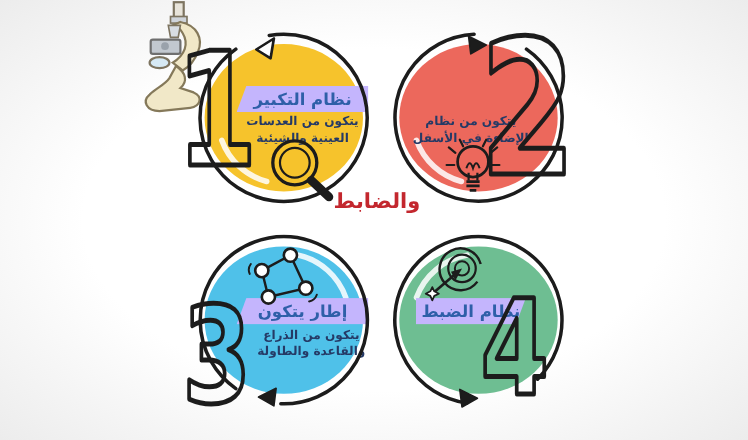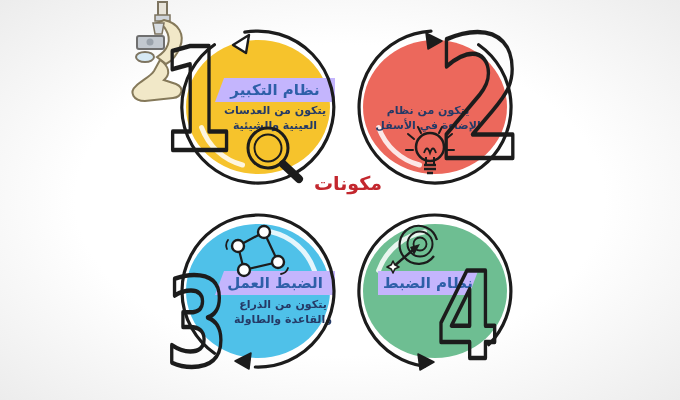--- a/index.html
+++ b/index.html
@@ -97,21 +97,21 @@
 
   <svg class="bubble g4" viewBox="0 0 170 170">
     <ellipse cx="85" cy="78" rx="72" ry="67" fill="#6ebe92"></ellipse>
     <path d="M 74.6 18.9 A 60 60 0 0 0 28.6 57.5" fill="none" stroke="#ffffff" stroke-width="5" stroke-linecap="round" opacity="0.85"></path>
   </svg>
 
   <div class="banner b1 slant-left">
     <span>نظام التكبير</span>
   </div>
   <div class="banner b3 slant-left">
-    <span>الضبط العمل</span>
+    <span>إطار يتكون</span>
   </div>
   <div class="banner b4 slant-right">
     <span>نظام الضبط</span>
   </div>
 
   <div class="subtitle s1">يتكون من العدسات العينية والشيئية</div>
   <div class="subtitle s2">يتكون من نظام الإضاءة في الأسفل</div>
   <div class="subtitle s3">يتكون من الذراع والقاعدة والطاولة</div>
 
   <svg class="icon i1" width="74" height="62" viewBox="0 0 74 62">
@@ -170,16 +170,16 @@
     <text transform="translate(42,140) scale(0.74,1)" text-anchor="middle" font-size="170" fill="none" stroke="#1c1c1c" stroke-width="4" stroke-linejoin="round" vector-effect="non-scaling-stroke">2</text>
   </svg>
   <svg class="num n3" width="85" height="112" viewBox="0 0 85 112">
     <text transform="translate(41,103) scale(0.74,1)" text-anchor="middle" font-size="121" fill="none" stroke="#1c1c1c" stroke-width="4" stroke-linejoin="round" vector-effect="non-scaling-stroke">3</text>
   </svg>
   <svg class="num n4" width="90" height="112" viewBox="0 0 90 112">
     <text transform="translate(43,103) scale(0.74,1)" text-anchor="middle" font-size="120" fill="none" stroke="#1c1c1c" stroke-width="4" stroke-linejoin="round" vector-effect="non-scaling-stroke">4</text>
   </svg>
 
   <div class="heading">
-    <div>مكونات</div>
+    <div>والضابط</div>
   </div>
 
 </div>
 
 </body></html>

